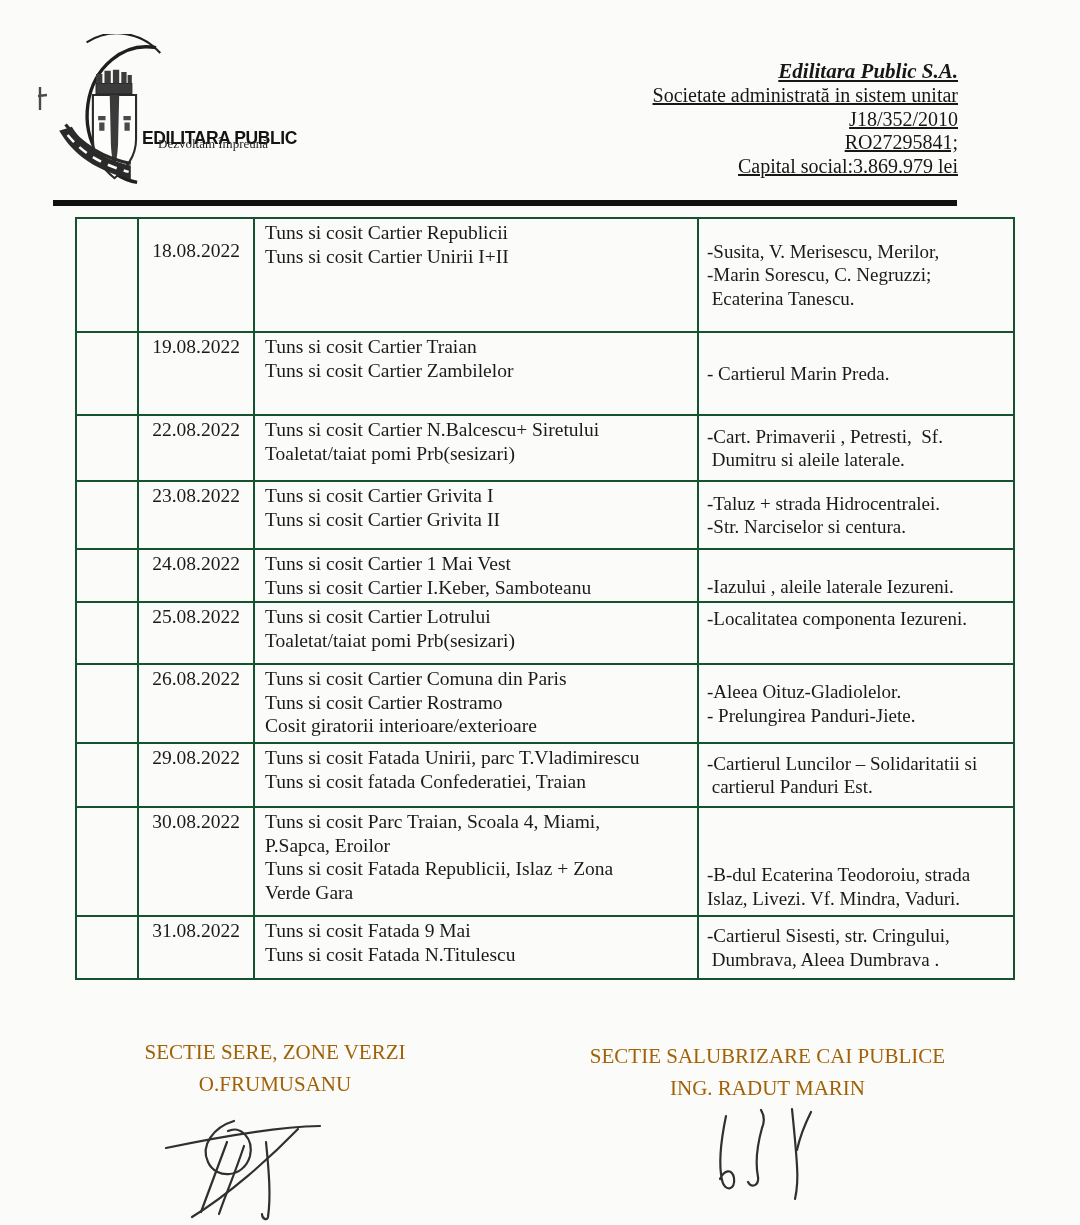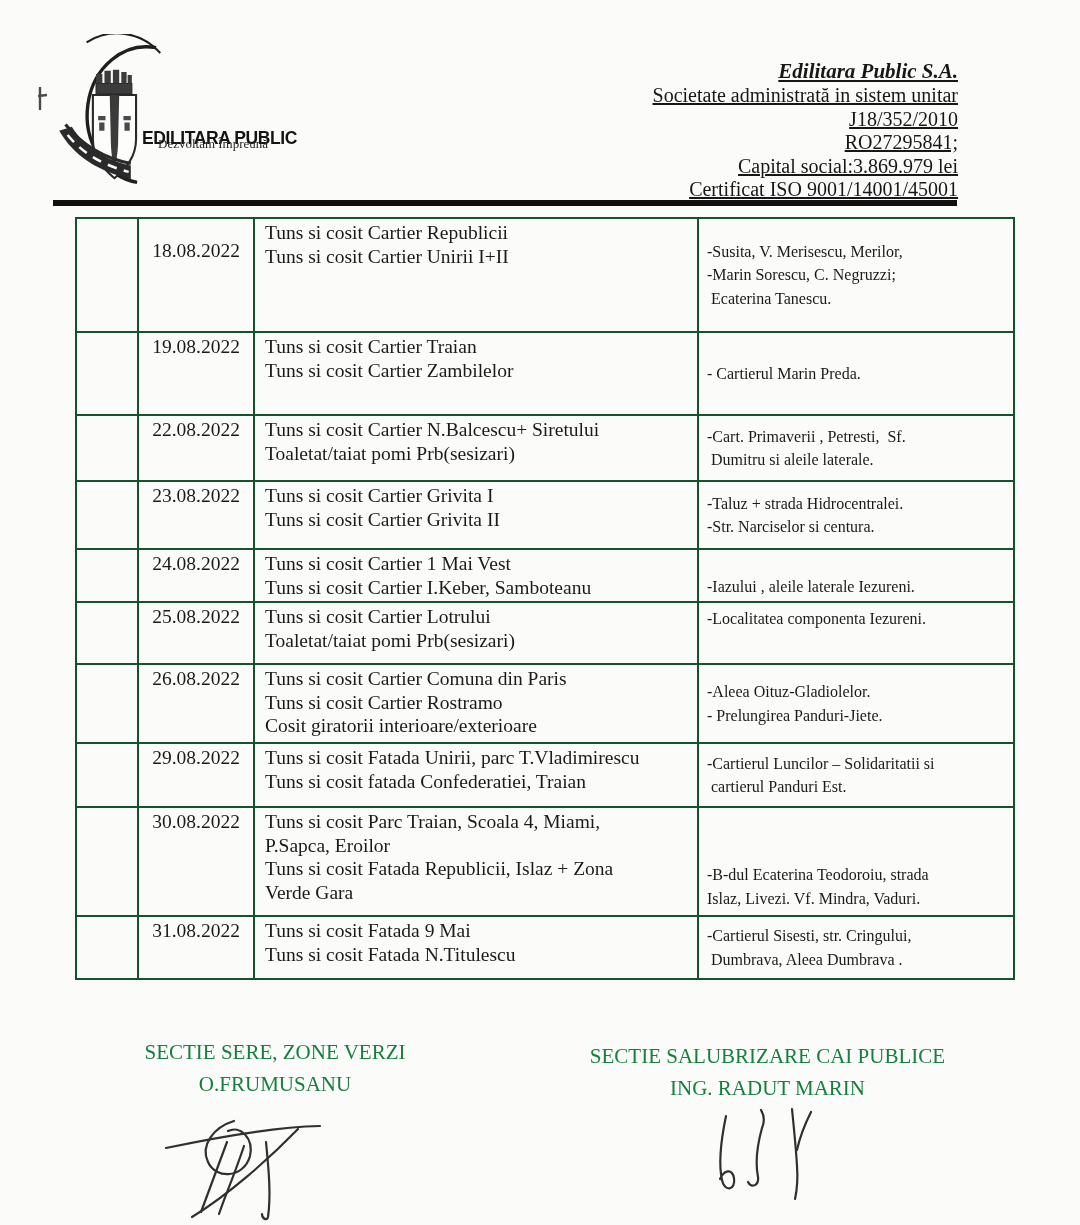--- a/index.html
+++ b/index.html
@@ -22,32 +22,32 @@
   #header-rule{left:53px;top:200px;width:904px;height:6px;background:#101010;}
   #edge-artifact{left:37px;top:86px;}
 
   
   #schedule-table{position:absolute;left:75px;top:217px;width:938px;
     border-collapse:collapse;table-layout:fixed;}
   #schedule-table td{border:2px solid #14532d;vertical-align:top;overflow:visible;}
   .c-blank{}
   .c-date{text-align:center;font-size:19.5px;padding-top:3px;}
   .c-act{padding:2px 2px 2px 10px;font-size:19.5px;}
-  .c-loc{vertical-align:middle !important;padding:2px 2px 2px 8px;font-size:16px;}
+  .c-loc{vertical-align:middle !important;padding:2px 2px 2px 8px;font-size:19px;}
   .ln{white-space:pre;line-height:23.5px;}
   .r0 td{height:90px}.r1 td{height:77px}.r2 td{height:60px}.r3 td{height:62px}
   .r4 td{height:46px}.r5 td{height:54px}.r6 td{height:73px}.r7 td{height:58px}
   .r8 td{height:100px}.r9 td{height:57px}
   .r0 .c-date{padding-top:21px;}
   .r4 .c-loc{vertical-align:bottom !important;padding-bottom:3px;}
   .r5 .c-loc{vertical-align:top !important;padding-top:4px;}
   .r8 .c-loc{vertical-align:bottom !important;padding-bottom:5px;}
 
   
-  .sig-block{text-align:center;font-size:21px;line-height:32px;color:#15803d;}
+  .sig-block{text-align:center;font-size:21px;line-height:32px;color:#a16207;}
   #sig-left-block{left:110px;top:1036px;width:330px;}
   #sig-right-block{left:565px;top:1040px;width:405px;}
   svg{display:block;}
 </style>
 </head>
 <body>
 
 <div class="abs" id="edge-artifact">
   <svg width="12" height="26" viewBox="0 0 12 26">
     <path d="M3,1 L3,24 M1,10 L10,9" stroke="#4a4a4a" stroke-width="2.4" fill="none"></path>
@@ -75,21 +75,20 @@
 </div>
 <div class="abs" id="logo-title">EDILITARA PUBLIC</div>
 <div class="abs" id="logo-tagline">Dezvoltăm Împreună</div>
 
 <div class="abs" id="company-block">
   <div id="company-name">Edilitara Public S.A.</div>
   <div>Societate administrată in sistem unitar</div>
   <div>J18/352/2010</div>
   <div>RO27295841;</div>
   <div>Capital social:3.869.979 lei</div>
-  <div>Certificat ISO 9001/14001/45001</div>
 </div>
 
 <div class="abs" id="header-rule"></div>
 
 <table id="schedule-table">
   <colgroup>
     <col style="width:62px">
       <col style="width:116px">
       <col style="width:444px">
       <col style="width:316px">

